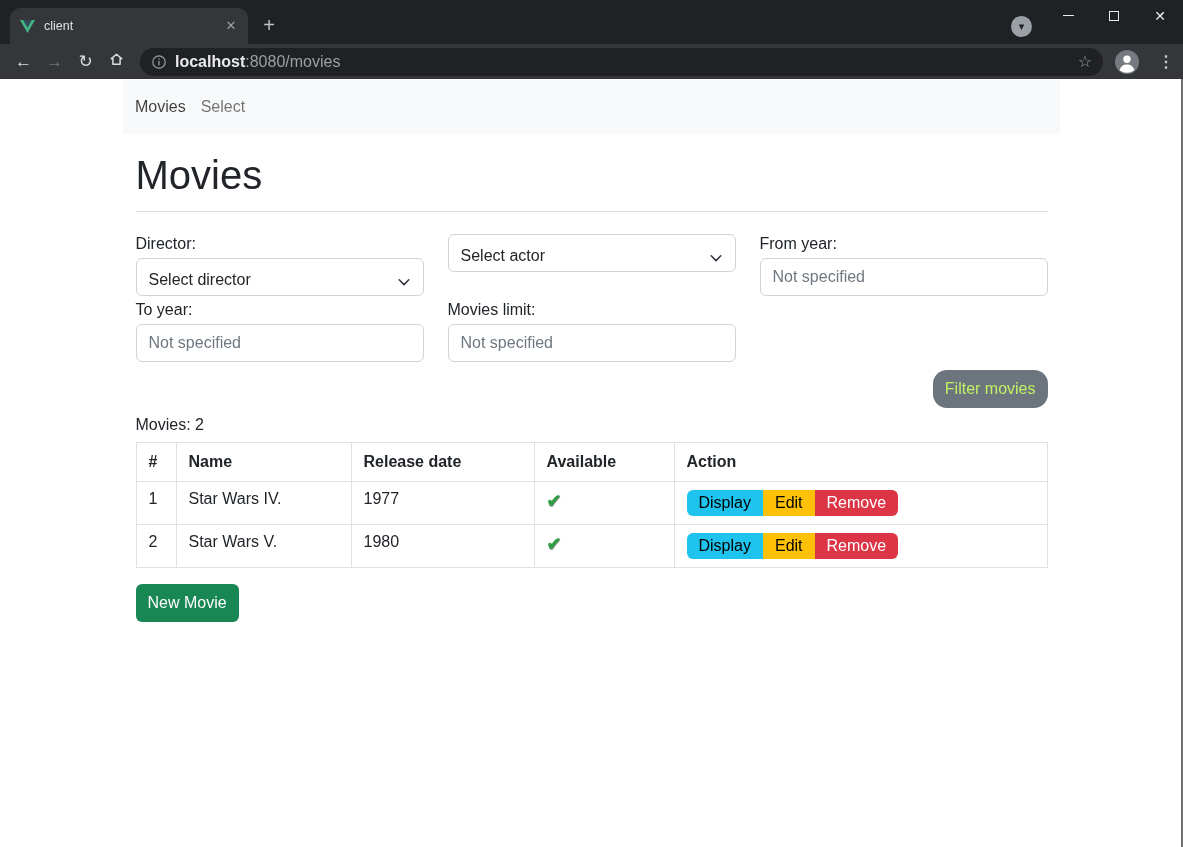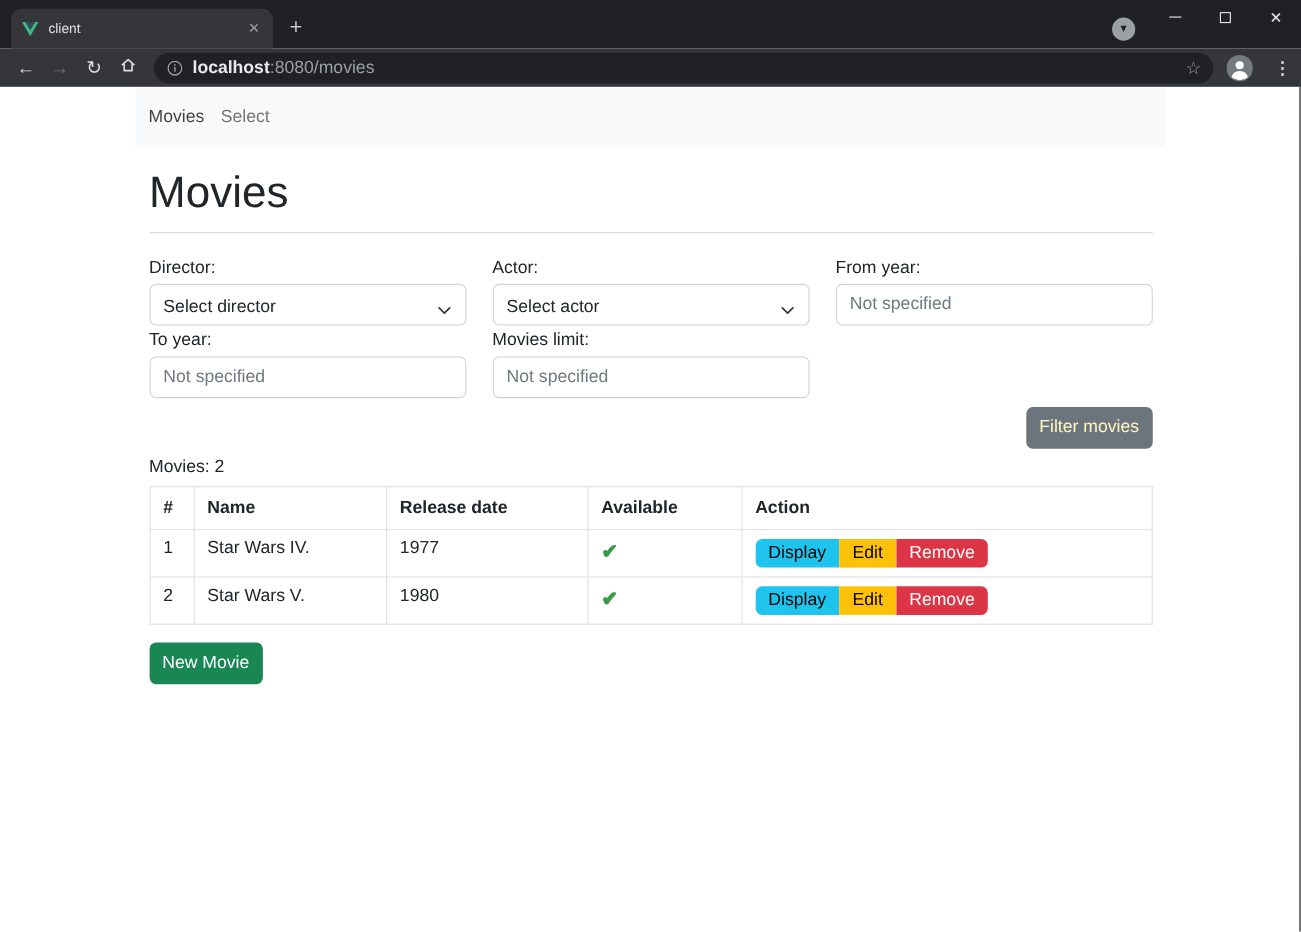--- a/index.html
+++ b/index.html
@@ -58,21 +58,21 @@
   .field label { display:block; font-size:16px; line-height:20px; margin-bottom:4px; color:#212529; }
   .form-select, .form-control { width:100%; height:38px; border:1px solid #ced4da; border-radius:6px;
         background:#fff; font-size:16px; color:#212529; padding:6px 12px;
         font-family:"Liberation Sans", sans-serif; }
   .form-select { display:flex; align-items:flex-end; justify-content:space-between; cursor:default; }
   .form-control::placeholder { color:#6f7780; opacity:1; }
 
   .filter-actions { text-align:right; margin-top:8px; }
   .btn { display:inline-block; border:none; border-radius:6px; font-size:16px; padding:8px 12px;
          font-family:"Liberation Sans", sans-serif; cursor:pointer; line-height:22px; }
-  .btn-secondary { background:#6c757d; color:#fef9c3; }
+  .btn-secondary { background:#6c757d; color:#bef264;border-radius:14px; }
   .btn-success   { background:#198754; color:#fff; margin-top:16px; }
 
   .count { margin:8px 0 8px; font-size:16px; color:#212529; }
 
   table.movies { width:100%; border-collapse:collapse; table-layout:fixed; font-size:16px; color:#212529; }
   table.movies th, table.movies td { border:1px solid #dee2e6; text-align:left; }
   table.movies th { padding:10px 12px; font-weight:bold; }
   table.movies td { padding:8px 12px; vertical-align:top; }
   .col-num{width:40px;} .col-name{width:175px;} .col-rel{width:183px;} .col-av{width:140px;}
   .check { color:#2f9e44; font-size:18px; font-weight:bold;
@@ -156,21 +156,20 @@
         <div class="field">
           <label>Director:</label>
           <div class="form-select">
             <span>Select director</span>
             <svg width="14" height="14" viewBox="0 0 16 16">
                 <path d="M2.5 5.5 8 11l5.5-5.5" fill="none" stroke="#343a40" stroke-width="1.8" stroke-linecap="round" stroke-linejoin="round"></path>
               </svg>
           </div>
         </div>
         <div class="field">
-          <label>Actor:</label>
           <div class="form-select">
             <span>Select actor</span>
             <svg width="14" height="14" viewBox="0 0 16 16">
                 <path d="M2.5 5.5 8 11l5.5-5.5" fill="none" stroke="#343a40" stroke-width="1.8" stroke-linecap="round" stroke-linejoin="round"></path>
               </svg>
           </div>
         </div>
         <div class="field">
           <label>From year:</label>
           <input class="form-control" placeholder="Not specified" style="">

